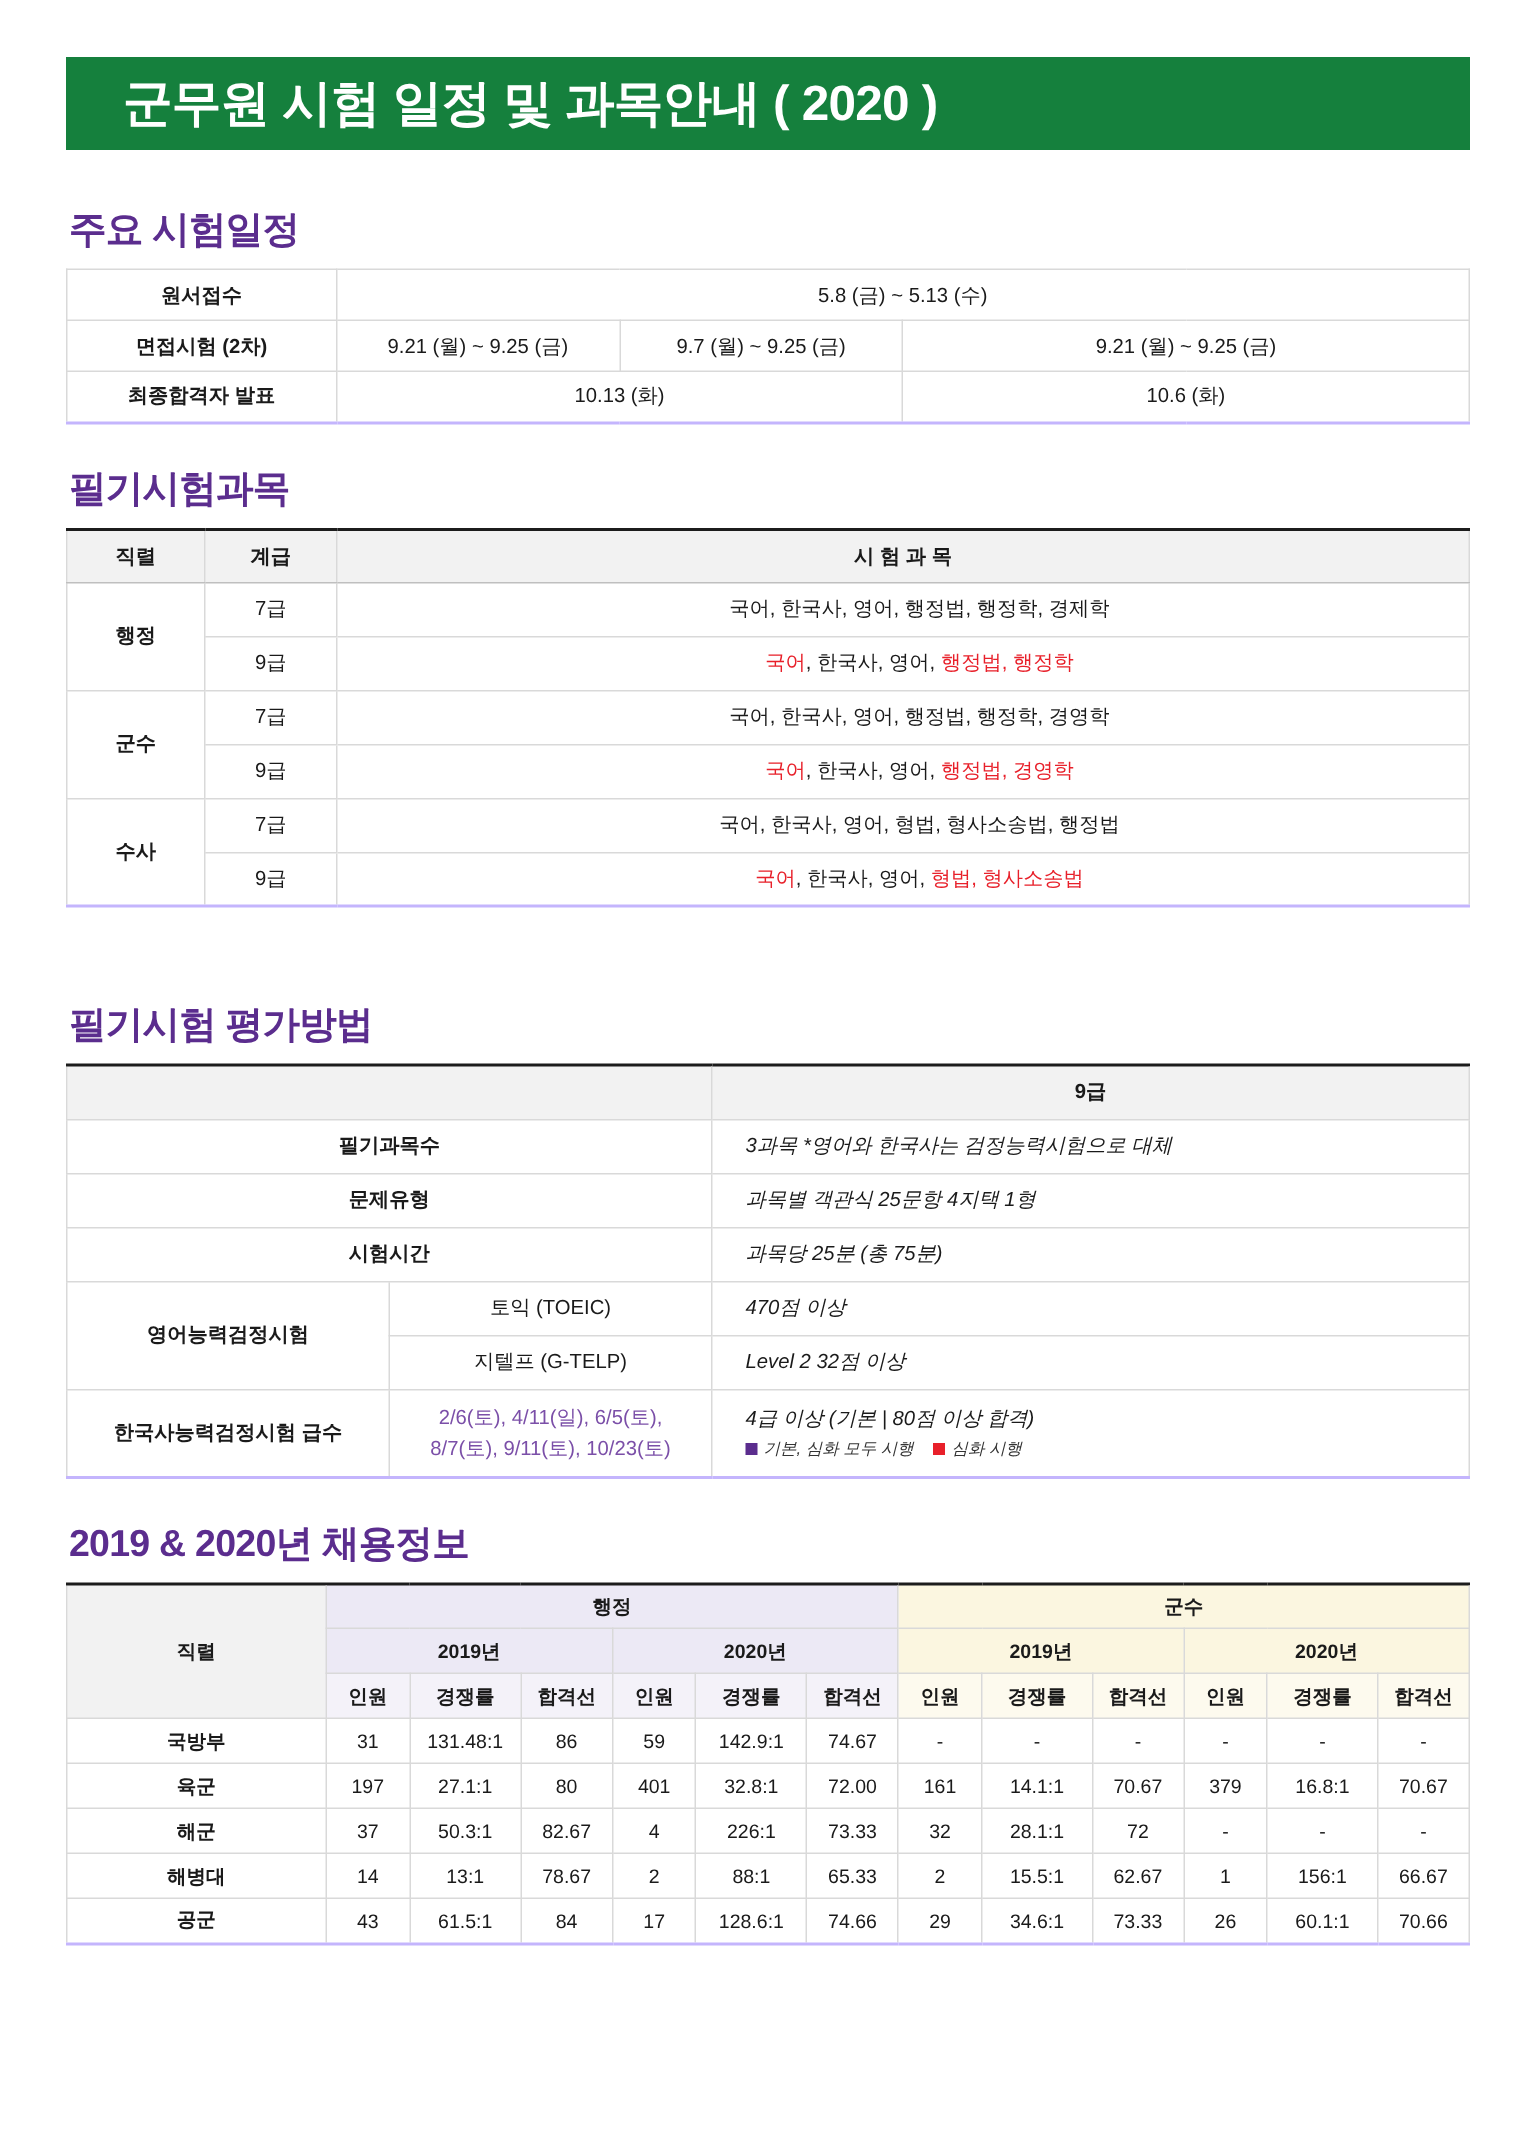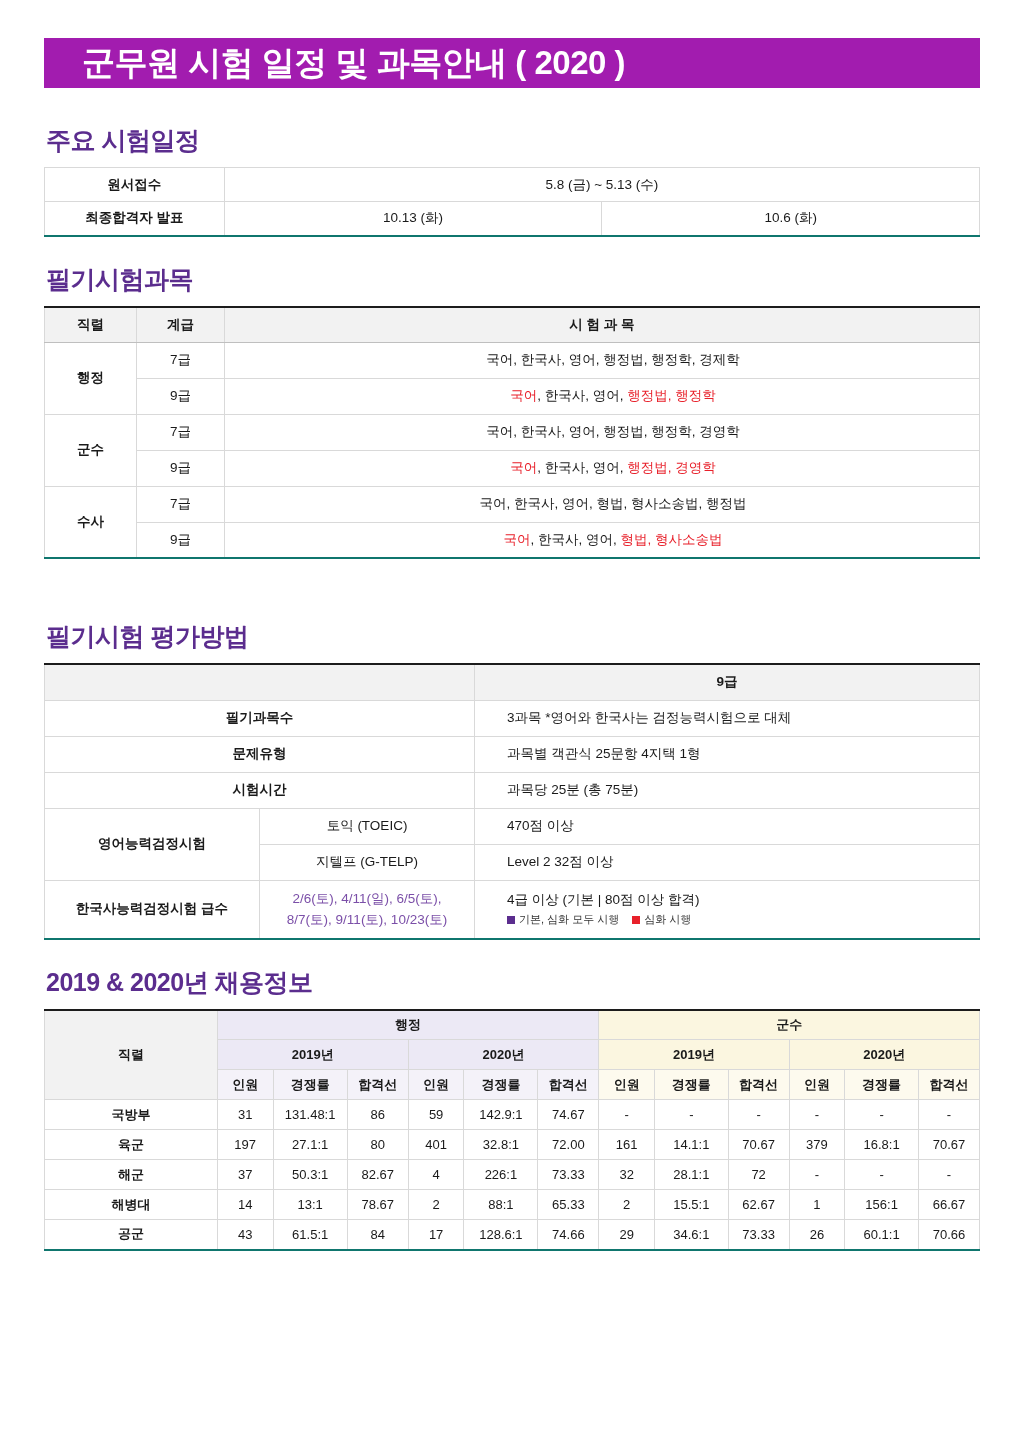--- a/index.html
+++ b/index.html
@@ -16,23 +16,23 @@
     position: relative;
   }
   .page {
     width: 1024px;
     height: 1430px;
     padding: 38px 44px 20px 44px;
   }
 
   
   .title-bar {
-    background: #a21caf;
+    background: #15803d;
     color: #ffffff;
-    height: 50px;
+    height: 62px;
     display: flex;
     align-items: center;
     padding-left: 38px;
     margin-bottom: 36px;
   }
   .title-bar .title-text {
     font-size: 33px;
     font-weight: bold;
     letter-spacing: -0.5px;
   }
@@ -63,21 +63,21 @@
     font-weight: normal;
   }
   .thead-row th {
     background: #f2f2f2;
     font-weight: bold;
     border-top: 2px solid #1c1c1c;
     border-bottom: 1px solid #bfbfbf;
     font-size: 13.5px;
     padding: 8px 6px;
   }
-  .tbl-bottom { border-bottom: 2px solid #0f766e; }
+  .tbl-bottom { border-bottom: 2px solid #c4b5fd; }
   .rowlabel {
     font-weight: bold;
     background: #ffffff;
   }
   .red { color: #e8202a; }
 
   
   #schedule-table td { height: 34px; }
   #schedule-table .bold-cell { font-weight: bold; }
 
@@ -92,21 +92,21 @@
   #eval-table td { height: 36px; }
   #eval-table .hdr-blank {
     background: #f2f2f2;
     border-top: 2px solid #1c1c1c;
   }
   #eval-table .hdr-grade {
     background: #f2f2f2;
     border-top: 2px solid #1c1c1c;
     font-weight: bold;
   }
-  #eval-table .val { text-align: left; padding-left: 32px; }
+  #eval-table .val { text-align: left; padding-left: 22px; font-style: italic; }
   #eval-table .purple { color: #7b4fa8; }
   .legend {
     font-size: 11px;
     margin-top: 3px;
     color: #333;
   }
   .legend .sq {
     display: inline-block;
     width: 8px; height: 8px;
     margin-right: 4px;
@@ -147,20 +147,26 @@
         <col style="width:177px">
           <col style="width:186px">
           <col style="width:186px">
           <col style="width:186px">
           <col style="width:186px">
       </colgroup>
       <tbody>
       <tr>
         <td class="rowlabel">원서접수</td>
         <td colspan="4">5.8 (금) ~ 5.13 (수)</td>
+      </tr>
+      <tr>
+        <td class="rowlabel">면접시험 (2차)</td>
+        <td>9.21 (월) ~ 9.25 (금)</td>
+        <td>9.7 (월) ~ 9.25 (금)</td>
+        <td colspan="2">9.21 (월) ~ 9.25 (금)</td>
       </tr>
       <tr class="tbl-bottom">
         <td class="rowlabel tbl-bottom">최종합격자 발표</td>
         <td colspan="2" class="tbl-bottom">10.13 (화)</td>
         <td colspan="2" class="tbl-bottom">10.6 (화)</td>
       </tr>
     </tbody>
       </table>
   </div>
 

